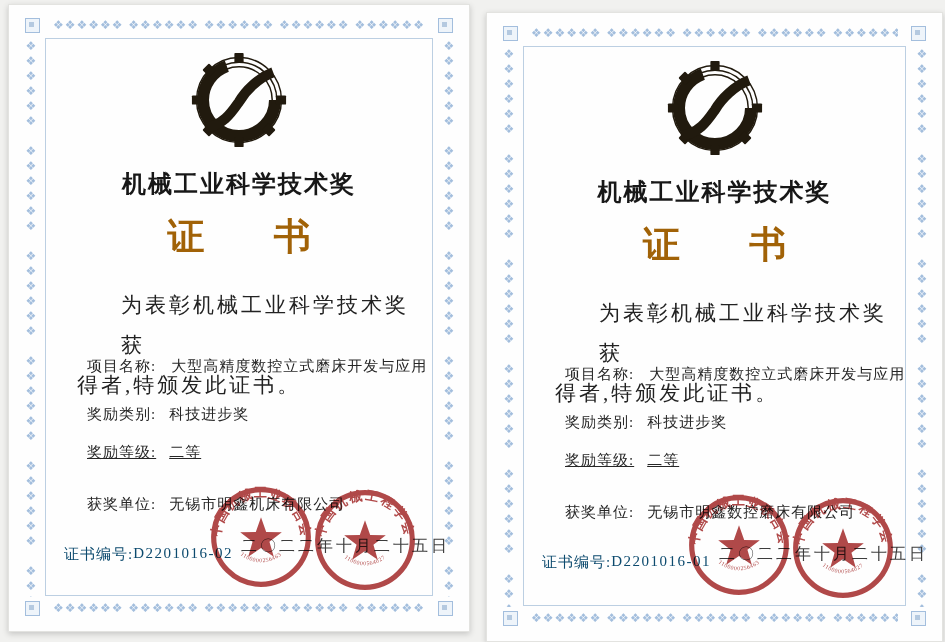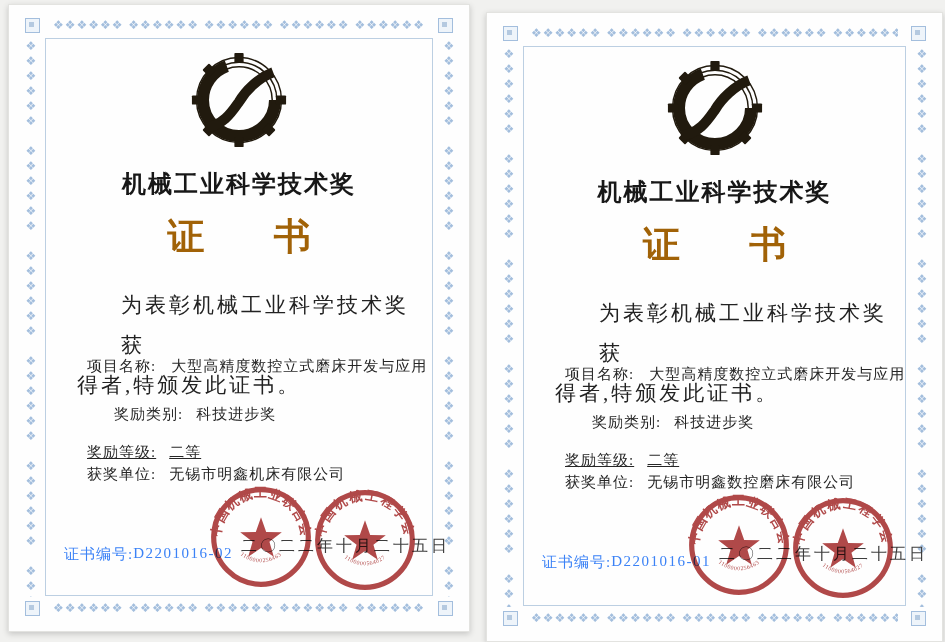--- a/index.html
+++ b/index.html
@@ -38,23 +38,23 @@
   .title{position:absolute;top:163px;left:0;right:0;text-align:center;
     font-size:24px;font-weight:700;letter-spacing:2px;color:#171717;}
   .doctype{position:absolute;top:207px;left:0;right:0;text-align:center;
     font-size:37px;font-weight:700;letter-spacing:30px;text-indent:30px;color:#a16207;}
   .body-par{position:absolute;top:280px;left:68px;width:348px;
     font-size:21px;line-height:40px;letter-spacing:3px;color:#222;}
   .body-par .indent{padding-left:44px;}
   .frow{position:absolute;left:78px;display:flex;gap:13px;
     font-size:15px;letter-spacing:1px;color:#262626;white-space:nowrap;}
   .frow .flabel{font-weight:400;}
-  .f0{top:352px;gap:15px;} .f1{top:400px;margin-left:27px;} .f2{top:438px;text-decoration:underline;} .f3{top:460px;text-align:right;}
+  .f0{top:352px;gap:15px;} .f1{top:400px;} .f2{top:438px;text-decoration:underline;} .f3{top:490px;text-align:right;}
   .certno{position:absolute;left:55px;top:540px;display:flex;
-    font-size:15px;letter-spacing:1px;color:#3b82f6;white-space:nowrap;}
+    font-size:15px;letter-spacing:1px;color:#0c4a6e;white-space:nowrap;}
   .certno .num{letter-spacing:1.5px;}
   .date{position:absolute;left:232px;top:531px;z-index:1;
     font-size:16px;letter-spacing:3px;color:#3c3c3c;white-space:nowrap;}
   .seal{position:absolute;width:104px;height:104px;z-index:2;
     mix-blend-mode:multiply;opacity:.9;}
   .seal1{left:200px;top:480px;}
   .seal2{left:304px;top:483px;}
 </style>
 </head>
 <body>

